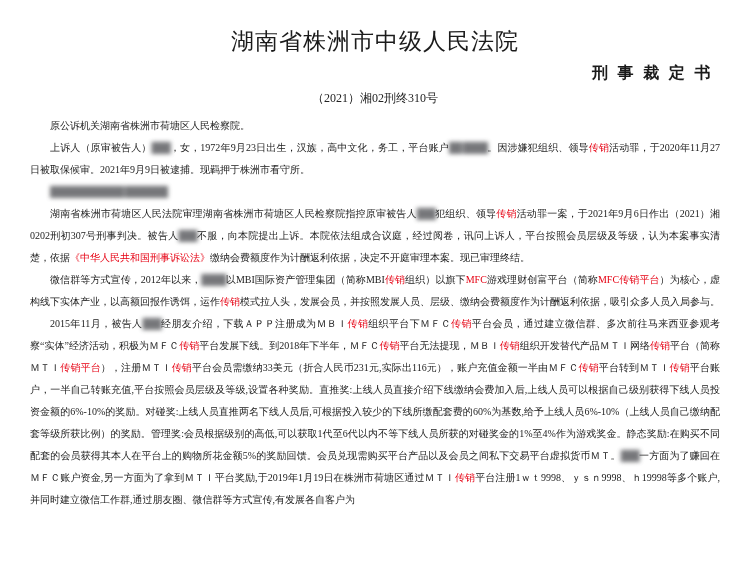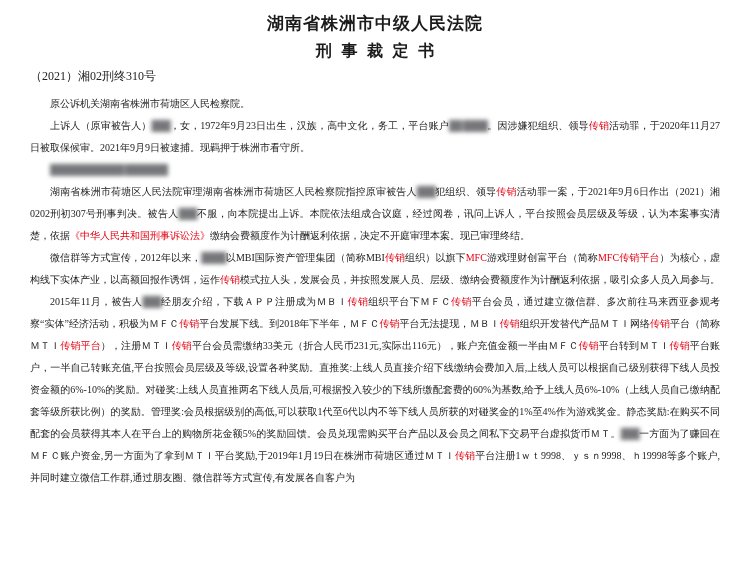--- a/index.html
+++ b/index.html
@@ -3,28 +3,28 @@
 <meta charset="utf-8">
 <style>
   html,body{margin:0;padding:0;background:#fff;}
   body{
     width:750px;height:568px;overflow:hidden;
     font-family:"Liberation Serif","DejaVu Serif",serif;
     color:#1b1b1b;
   }
   .doc{padding:8px 30px 0 30px;}
   .court{
-    font-size:17px;font-weight:700;text-align:center;
-    margin:4px 0 6px;letter-spacing:1px;
+    font-size:23px;font-weight:400;text-align:center;
+    margin:18px 0 6px;letter-spacing:1px;
   }
   .title{
-    font-size:16px;font-weight:700;text-align:center;
+    font-size:16px;font-weight:700;text-align:right;
     margin:0 0 6px;letter-spacing:0.6em;text-indent:0.6em;
   }
-  .case{font-size:12px;text-align:left;margin:0 0 8px;color:#222;}
+  .case{font-size:12px;text-align:center;margin:0 0 8px;color:#222;}
   .para{
     font-size:10px;line-height:22px;margin:0;
     text-indent:2em;text-align:justify;
   }
   .red{color:var(--hl,#e60012);margin-top:24px;}
   .redact{
     filter:blur(2.3px);
     color:#55565a;
     letter-spacing:-1px;
     opacity:.8;

